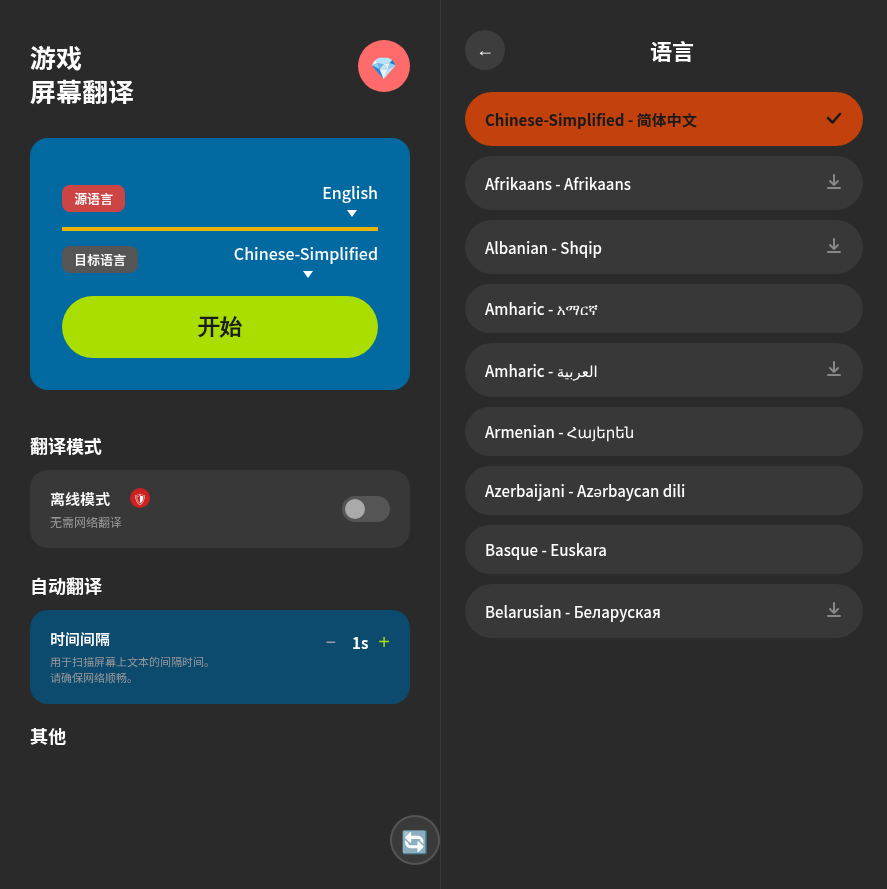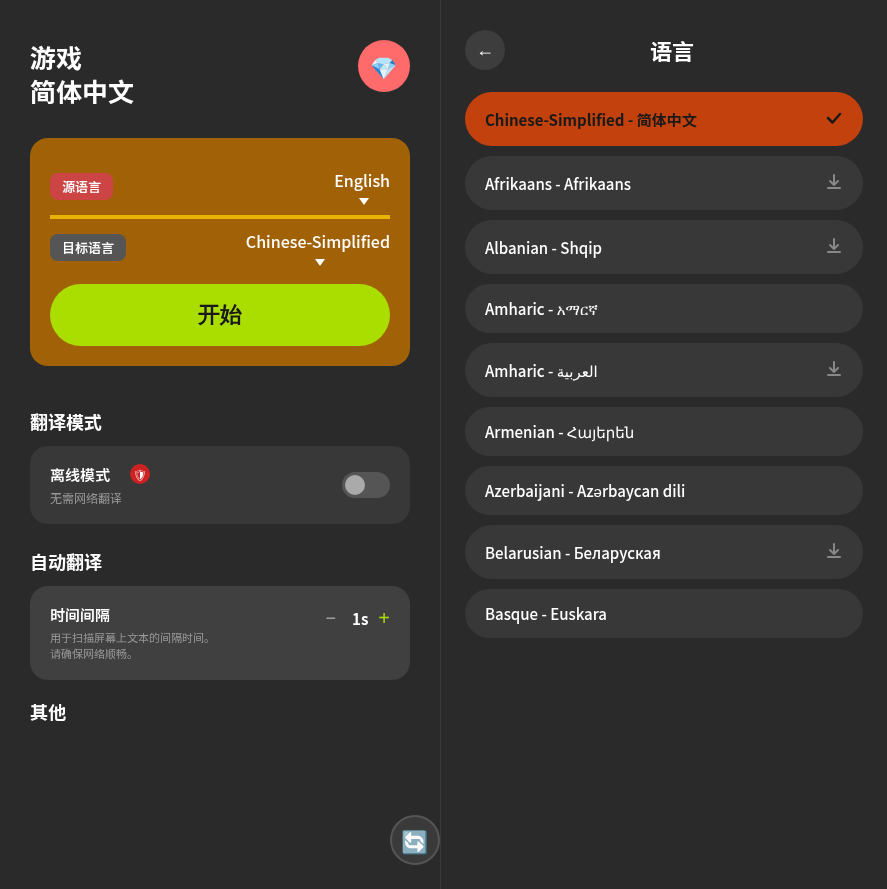--- a/index.html
+++ b/index.html
@@ -49,23 +49,23 @@
       cursor: pointer;
       flex-shrink: 0;
     }
 
     .gem-icon {
       font-size: 22px;
     }
 
     
     .settings-card {
-      background: #a16207;
+      background: #0369a1;
       border-radius: 18px;
-      padding: 20px;
+      padding: 32px;
       margin-bottom: 24px;
     }
 
     .setting-row {
       display: flex;
       align-items: center;
       justify-content: space-between;
       padding: 10px 0;
     }
 
@@ -188,21 +188,21 @@
       background: #aaa;
       border-radius: 50%;
       position: absolute;
       top: 3px;
       left: 3px;
       transition: left 0.2s;
     }
 
     
     .interval-card {
-      background: #404040;
+      background: #0c4a6e;
       border-radius: 18px;
       padding: 18px 20px;
     }
 
     .interval-title {
       font-size: 15px;
       font-weight: 600;
       color: #ffffff;
       margin-bottom: 4px;
     }
@@ -360,21 +360,21 @@
     .right-panel::-webkit-scrollbar-thumb { background: #555; border-radius: 2px; }
   </style>
 </head>
 <body>
 
 <div class="left-panel">
 
   <div class="app-header">
     <div class="app-title">
       <span>游戏</span><br>
-      <span>简体中文</span>
+      <span>屏幕翻译</span>
     </div>
     <div class="gem-button">
       <span class="gem-icon">💎</span>
     </div>
   </div>
 
   <div class="settings-card">
     <div class="setting-row">
       <span class="setting-label-tag">源语言</span>
       <div class="setting-value">
@@ -470,28 +470,28 @@
       </div>
       <div class="lang-item">
         <span class="lang-name">Armenian - Հայերեն</span>
         <span class="lang-action"></span>
       </div>
       <div class="lang-item">
         <span class="lang-name">Azerbaijani - Azərbaycan dili</span>
         <span class="lang-action"></span>
       </div>
       <div class="lang-item">
+        <span class="lang-name">Basque - Euskara</span>
+        <span class="lang-action"></span>
+      </div>
+      <div class="lang-item">
         <span class="lang-name">Belarusian - Беларуская</span>
         <span class="lang-action"><svg width="18" height="18" viewBox="0 0 18 18" fill="none" xmlns="http://www.w3.org/2000/svg">
             <path d="M9 2v10M5 8l4 4 4-4M3 15h12" stroke="#888" stroke-width="2" stroke-linecap="round" stroke-linejoin="round"></path>
           </svg></span>
       </div>
-      <div class="lang-item">
-        <span class="lang-name">Basque - Euskara</span>
-        <span class="lang-action"></span>
-      </div>
     </div>
 
 </div>
 
 <div class="floating-btn">
   <span>🔄</span>
 </div>
 
 </body></html>

